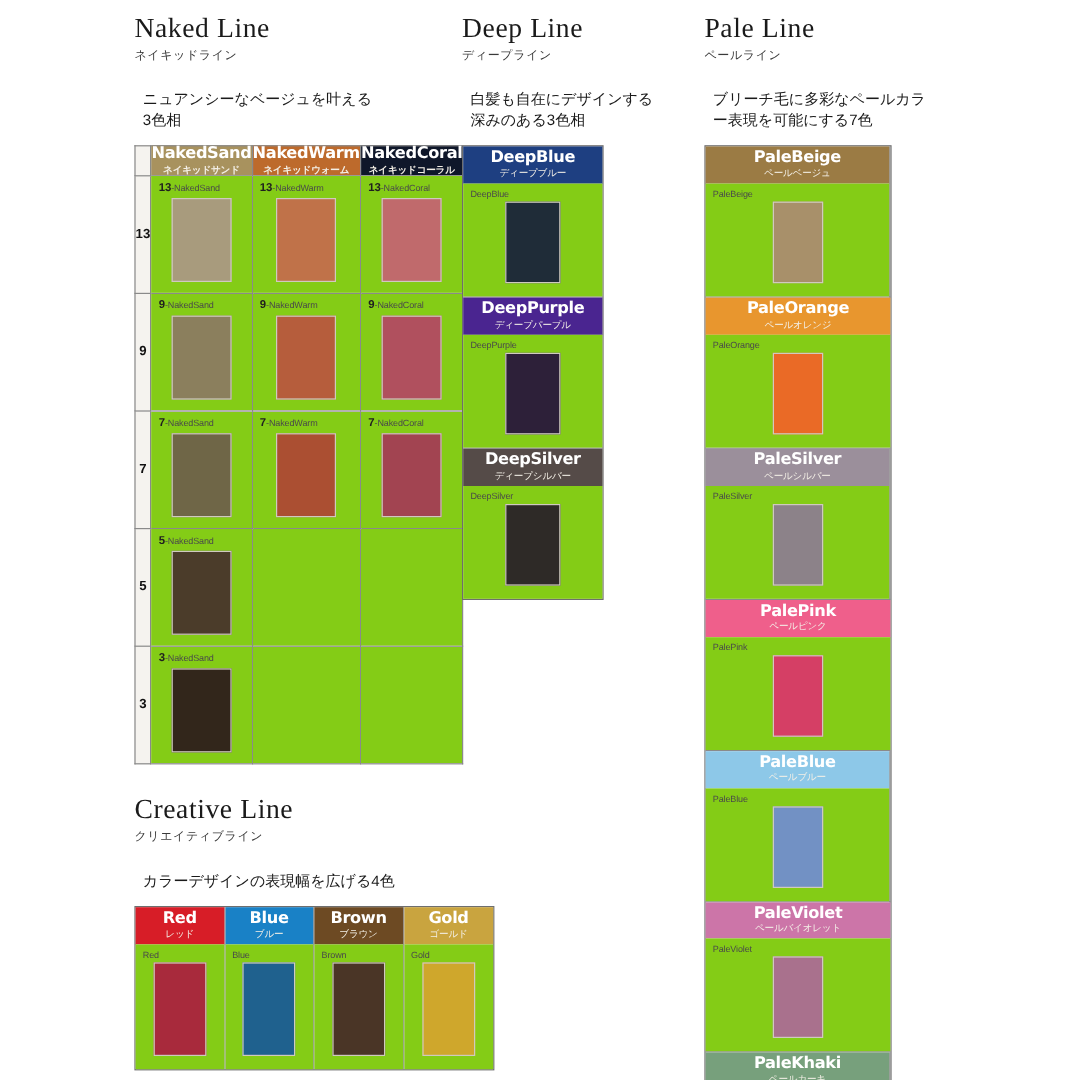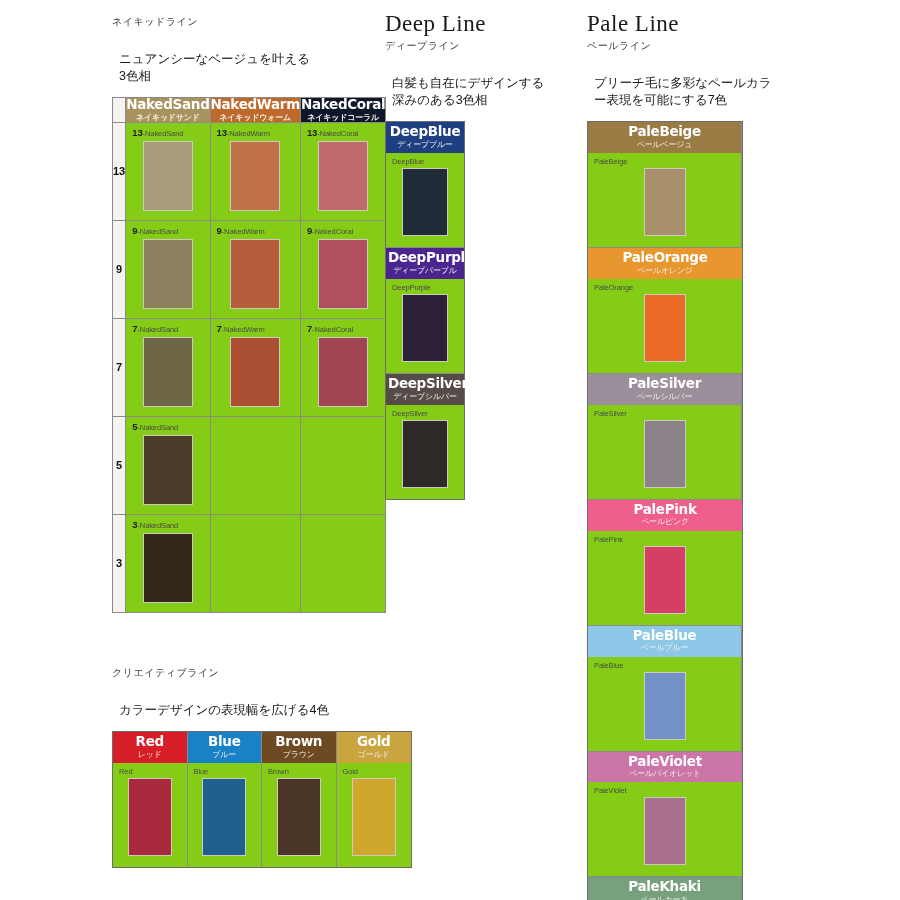--- a/index.html
+++ b/index.html
@@ -98,21 +98,21 @@
     font-size: 11px;
     color: #111;
     background: #f5f3ef;
   }
   #naked-table .corner { background: #f5f3ef; border-bottom-color:#8a8a8a; }
   #naked-table .cell { height: 98px; vertical-align: top; }
   #naked-table .swatch { width: 50px; height: 70px; margin-top: 1px; }
 
   
   #deep-line { position: absolute; left: 385px; top: 12px; }
-  #deep-stack { width: 80px; margin-top: 12px; border: 1px solid #6e6e6e; background:#f5f3ef; }
+  #deep-stack { width: 118px; margin-top: 12px; border: 1px solid #6e6e6e; background:#f5f3ef; }
   #deep-stack .deep-card { border-bottom: 1px solid #8a8a8a; }
   #deep-stack .deep-card:last-child { border-bottom: none; }
   #deep-stack .cell { height: 94px; }
   #deep-stack .swatch { width: 46px; height: 68px; }
 
   
   #pale-line { position: absolute; left: 587px; top: 12px; }
   #pale-grid {
     width: 156px; margin-top: 12px;
     border: 1px solid #6e6e6e;
@@ -138,20 +138,21 @@
   #creative-row .cre-cell:last-child { border-right: none; }
   #creative-row .cell { height: 104px; }
   #creative-row .swatch { width: 44px; height: 78px; }
 </style>
 </head>
 <body>
 
 <div class="page">
 
   <div id="naked-line">
+    <div class="sec-title">Naked Line</div>
     <div class="sec-kana">ネイキッドライン</div>
     <div class="sec-desc">ニュアンシーなベージュを叶える
 3色相</div>
     <table id="naked-table" class="tbl">
       <tbody>
           <tr>
         <th class="corner"></th>
         <th class="hdr-cell" style="background: rgb(168, 146, 94);">
           <div class="hdr-en">NakedSand</div>
           <div class="hdr-jp">ネイキッドサンド</div>
@@ -347,20 +348,21 @@
           <div class="cell">
             <div class="cell-label">PaleKhaki</div>
             <div class="swatch" style="background: rgb(138, 138, 134);"></div>
           </div>
         </div>
         <div class="pale-cell empty-cell"></div>
       </div>
   </div>
 
   <div id="creative-line">
+    <div class="sec-title">Creative Line</div>
     <div class="sec-kana">クリエイティブライン</div>
     <div class="sec-desc">カラーデザインの表現幅を広げる4色</div>
     <div id="creative-row">
         <div class="cre-cell">
           <div class="hdr-cell" style="background: rgb(215, 29, 39);">
             <div class="hdr-en">Red</div>
             <div class="hdr-jp">レッド</div>
           </div>
           <div class="cell">
             <div class="cell-label">Red</div>

